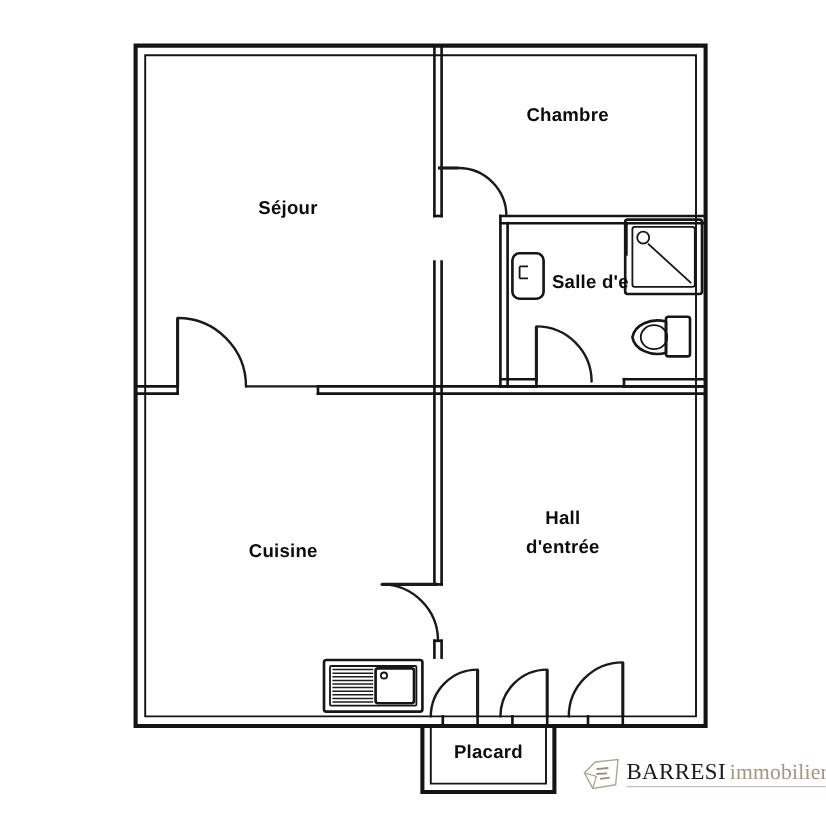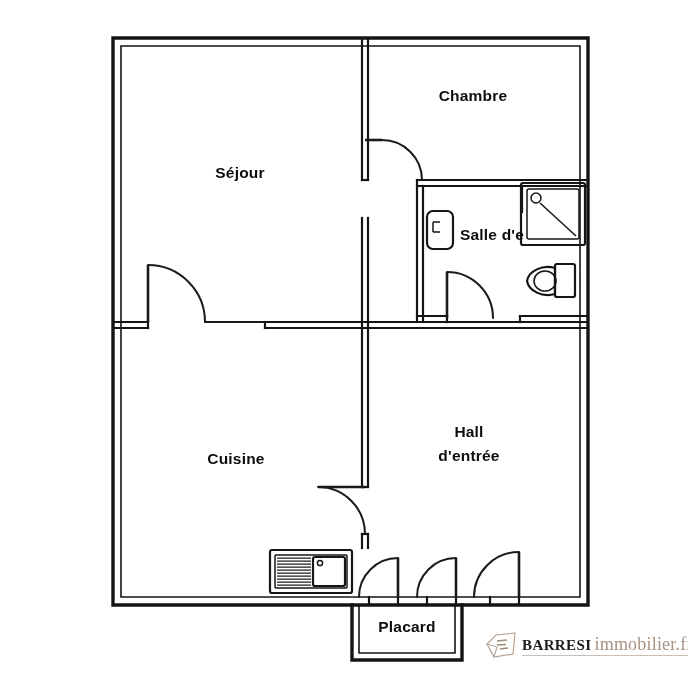--- a/index.html
+++ b/index.html
@@ -105,22 +105,22 @@
     flex: 0 0 auto;
   }
   .logo-text {
     white-space: nowrap;
     line-height: 1;
     padding-bottom: 2px;
     border-bottom: 1px solid #c9bfb4;
   }
   .logo-brand {
     font-family: "Liberation Serif", serif;
-    font-size: 15px;
-    font-weight: 700;
+    font-size: 19px;
+    font-weight: 400;
     color: #1b1b1b;
     letter-spacing: 0.4px;
   }
   .logo-suffix {
     font-family: "Liberation Serif", serif;
     font-size: 18px;
     font-weight: 400;
     color: #a89384;
     letter-spacing: 0.2px;
     margin-left: 3px;

